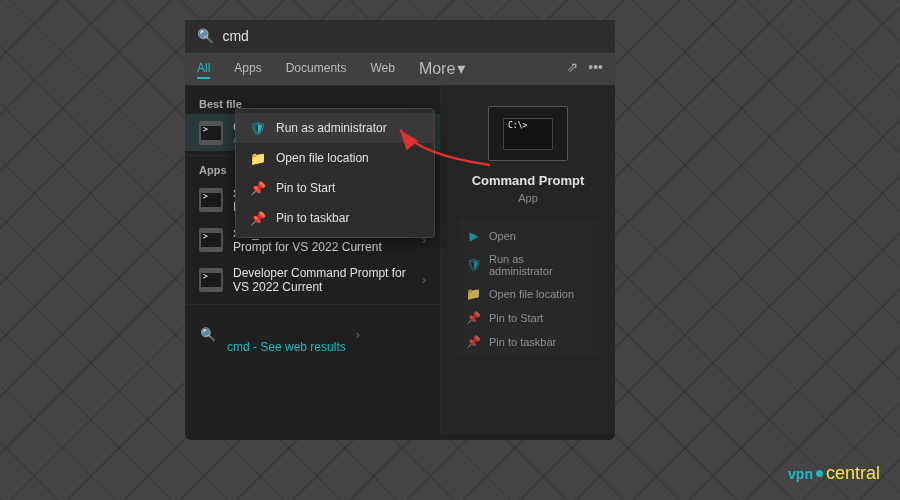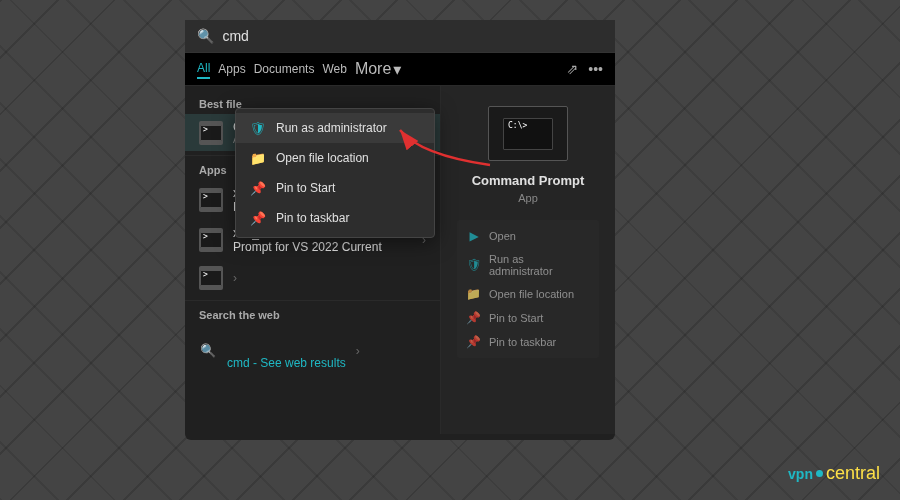--- a/index.html
+++ b/index.html
@@ -63,24 +63,24 @@
       border: none;
       color: #e0e0e0;
       font-size: 14px;
       outline: none;
       flex: 1;
     }
 
     
     .tabs-row {
       display: flex;
-      align-items: center;
+      align-items: flex-start;
       padding: 6px 12px;
-      gap: 8px;
-      background: #000000;
+      gap: 24px;
+      background: #404040;
       border-bottom: 1px solid #2a2a2a;
     }
     .tab {
       font-size: 12px;
       color: #bbb;
       cursor: pointer;
       padding: 2px 0;
     }
     .tab.active {
       color: #1fb8c4;
@@ -410,25 +410,27 @@
         <div class="result-text">
           <div class="result-name">x64_x86 Cross Tools Command Prompt for VS 2022 Current</div>
         </div>
         <span class="result-arrow">›</span>
       </div>
 
       <div class="result-item">
         <div class="result-icon">
           <div class="cmd-icon"></div>
         </div>
+        <div class="result-text">
+          <div class="result-name">Developer Command Prompt for VS 2022 Current</div>
+        </div>
         <span class="result-arrow">›</span>
       </div>
 
       <div class="section-sep"></div>
-      <div class="section-label">Search the web</div>
 
       <div class="web-search-item">
         <span class="web-search-icon">🔍</span>
         <span class="web-search-text">
           <span>cmd</span><span> - See web results</span>
         </span>
         <span class="result-arrow">›</span>
       </div>
 
     </div>

